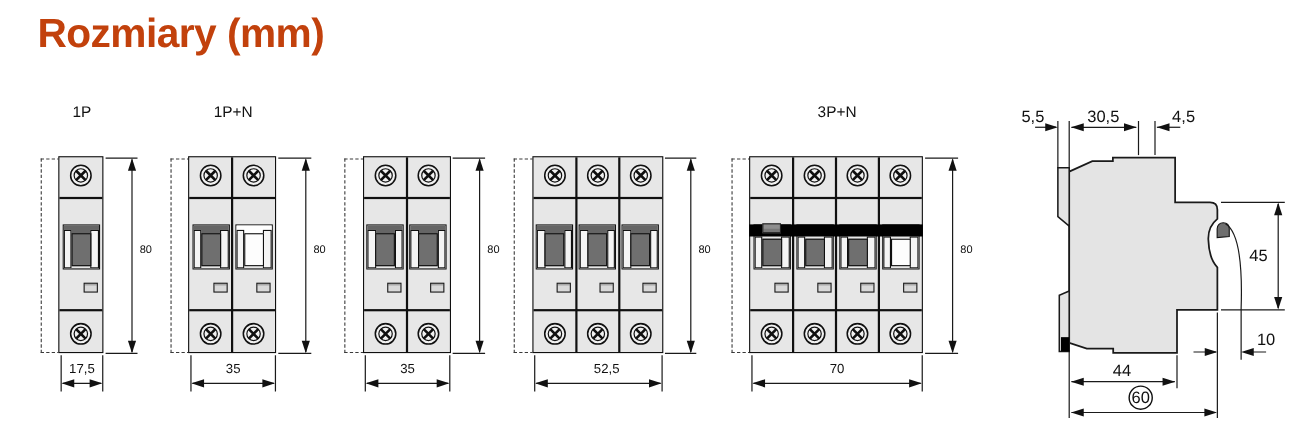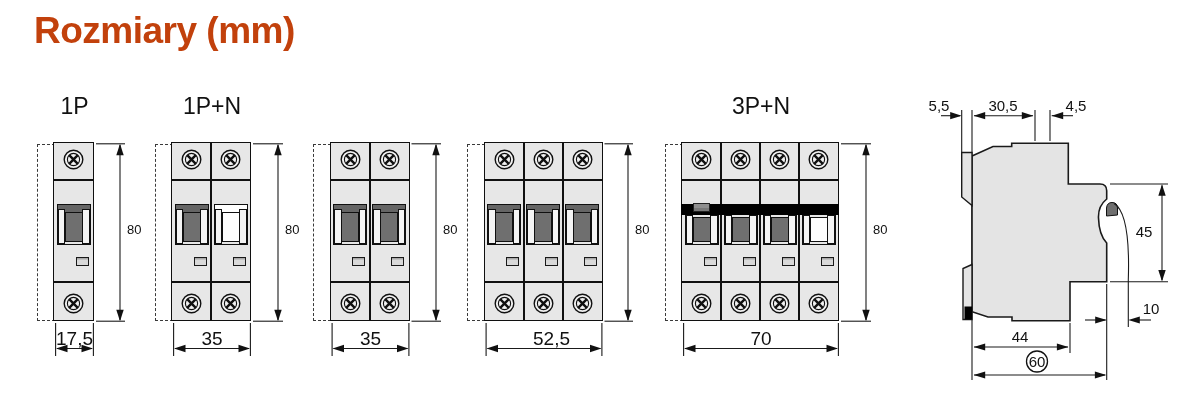--- a/index.html
+++ b/index.html
@@ -21,23 +21,23 @@
   .bar{position:absolute;top:66px;width:7.5px;height:35px;background:#f4f4f4;border:1.3px solid #101010;box-sizing:border-box;}
   .bar-l{left:3.5px}.bar-r{left:28px}
   .knob{position:absolute;left:10.5px;top:69.5px;width:18px;height:29.5px;background:#6f6f6f;border:1.3px solid #101010;box-sizing:border-box;}
   .neutral .knob{background:#fdfdfd;}
   .indicator{position:absolute;left:21.5px;top:114px;width:13px;height:9px;background:#d9d9d9;border:1.4px solid #191919;box-sizing:border-box;box-shadow:inset 0 1.5px 0 #a8a8a8;}
   .banded .bar{top:72.5px;height:28.5px;}
   .banded .knob{top:74.5px;height:24.5px;}
   .blackband{position:absolute;left:-1px;right:-1px;top:61.5px;height:10.5px;background:#000;}
   .bandtab{position:absolute;left:11px;top:60px;width:17px;height:9.5px;background:#8f8f8f;border:1px solid #222;box-sizing:border-box;box-shadow:inset 0 -3px 0 #787878;}
   .dashed{position:absolute;top:143.5px;height:177.5px;width:18px;border:1.3px dashed #3a3a3a;border-right:none;box-sizing:border-box;}
-  .pole-label{position:absolute;top:93px;width:120px;text-align:center;font-size:23px;}
-  .dim80{position:absolute;top:222px;font-size:13px;text-align:right;}
-  .w-label{position:absolute;top:328px;text-align:center;font-size:19px;}
+  .pole-label{position:absolute;top:93px;width:120px;text-align:center;font-size:14px;}
+  .dim80{position:absolute;top:222px;font-size:10px;text-align:right;}
+  .w-label{position:absolute;top:328px;text-align:center;font-size:12px;}
 </style>
 </head>
 <body>
 
 <svg width="0" height="0" style="position:absolute" aria-hidden="true">
   <defs>
     <g id="screwsym">
       <circle cx="10.5" cy="10.5" r="9.3" fill="#f1f1f1" stroke="#101010" stroke-width="1.4"></circle>
       <circle cx="10.5" cy="10.5" r="6.1" fill="none" stroke="#101010" stroke-width="1.1"></circle>
       <path d="M6.2,6.2 L14.8,14.8 M14.8,6.2 L6.2,14.8" stroke="#101010" stroke-width="2.4"></path>

